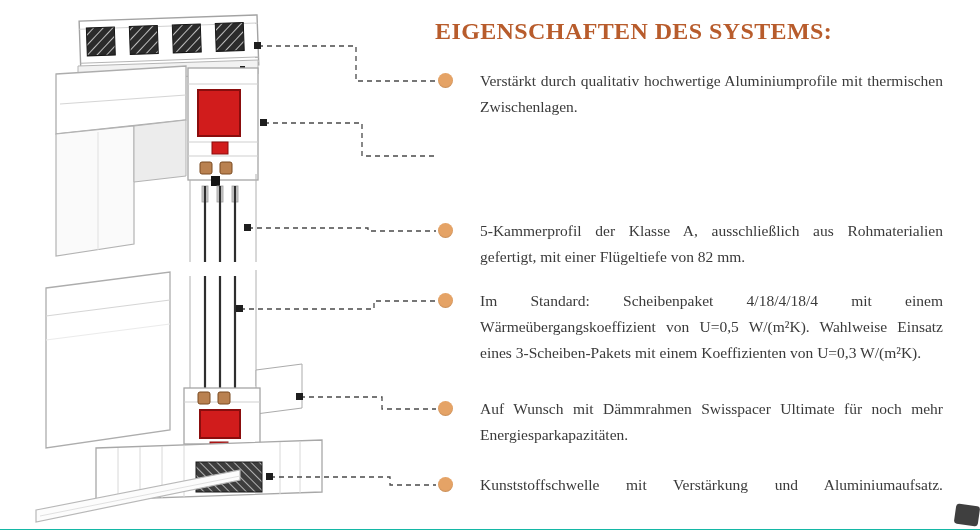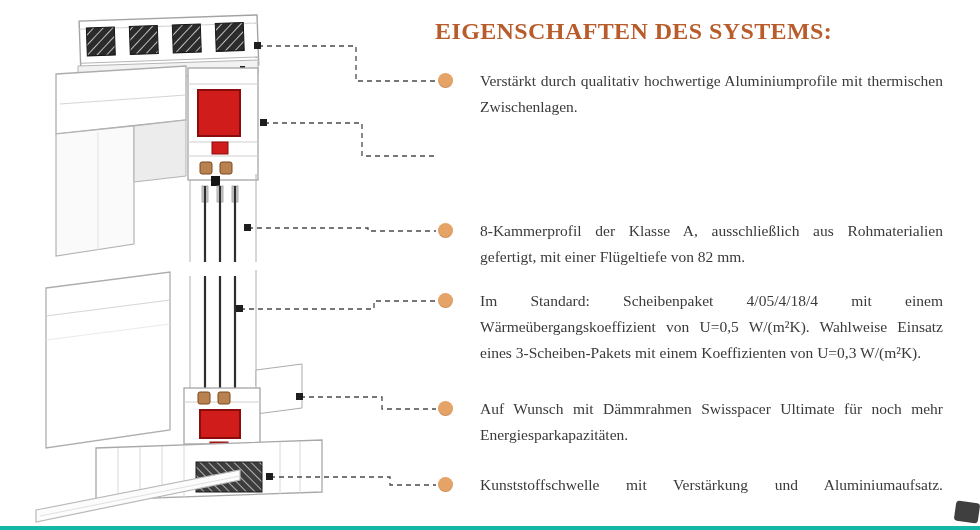--- a/index.html
+++ b/index.html
@@ -5,21 +5,21 @@
   :root{
     --title-color:#b85c2c;
     --bullet-color:#e5a366;
     --text-color:#3a3a3a;
     --accent-red:#d11c1c;
     --line-color:#4a4a4a;
   }
   *{margin:0;padding:0;box-sizing:border-box}
   html,body{background:#ffffff}
   body{font-family:"Liberation Serif", serif;}
-  .page{position:relative;width:980px;height:530px;background:#ffffff;overflow:hidden;border-bottom:4px solid #14b8a6}
+  .page{position:relative;width:980px;height:530px;background:#ffffff;overflow:hidden;border-bottom:1px solid #14b8a6}
   .diagram{position:absolute;left:0;top:0}
   .callouts{position:absolute;left:0;top:0;pointer-events:none}
   .title{position:absolute;left:435px;top:18px;font-size:24px;font-weight:700;letter-spacing:.4px;color:var(--title-color);white-space:nowrap}
   .feature{position:absolute;left:435px;width:508px}
   .dot{position:absolute;left:3px;top:5px;width:15px;height:15px;border-radius:50%;background:var(--bullet-color);box-shadow:inset 0 -1px 1px rgba(0,0,0,.12)}
   .ftext{margin-left:45px;font-size:15.5px;line-height:26px;color:var(--text-color);text-align:justify}
   .stretch{text-align-last:justify}
   .corner-mark{position:absolute;right:1px;bottom:4px;width:24px;height:20px;background:#3f3f3f;border-radius:3px;transform:rotate(8deg)}
 </style>
 </head>
@@ -153,26 +153,26 @@
   <h1 class="title">EIGENSCHAFTEN DES SYSTEMS:</h1>
 
   <div class="feature" style="top:68px">
     <span class="dot"></span>
     <p class="ftext">Verstärkt durch qualitativ hochwertige Aluminiumprofile mit thermischen Zwischenlagen.</p>
   </div>
 
 
   <div class="feature" style="top:218px">
     <span class="dot"></span>
-    <p class="ftext">8-Kammerprofil der Klasse A, ausschließlich aus Rohmaterialien gefertigt, mit einer Flügeltiefe von 82 mm.</p>
+    <p class="ftext">5-Kammerprofil der Klasse A, ausschließlich aus Rohmaterialien gefertigt, mit einer Flügeltiefe von 82 mm.</p>
   </div>
 
   <div class="feature" style="top:288px">
     <span class="dot"></span>
-    <p class="ftext">Im Standard: Scheibenpaket 4/05/4/18/4 mit einem Wärmeübergangskoeffizient von U=0,5 W/(m²K). Wahlweise Einsatz eines 3-Scheiben-Pakets mit einem Koeffizienten von U=0,3 W/(m²K).</p>
+    <p class="ftext">Im Standard: Scheibenpaket 4/18/4/18/4 mit einem Wärmeübergangskoeffizient von U=0,5 W/(m²K). Wahlweise Einsatz eines 3-Scheiben-Pakets mit einem Koeffizienten von U=0,3 W/(m²K).</p>
   </div>
 
   <div class="feature" style="top:472px">
     <span class="dot"></span>
     <p class="ftext stretch">Kunststoffschwelle mit Verstärkung und Aluminiumaufsatz.</p>
   </div>
 
   <div class="feature" style="top:396px">
     <span class="dot"></span>
     <p class="ftext">Auf Wunsch mit Dämmrahmen Swisspacer Ultimate für noch mehr Energiesparkapazitäten.</p>

